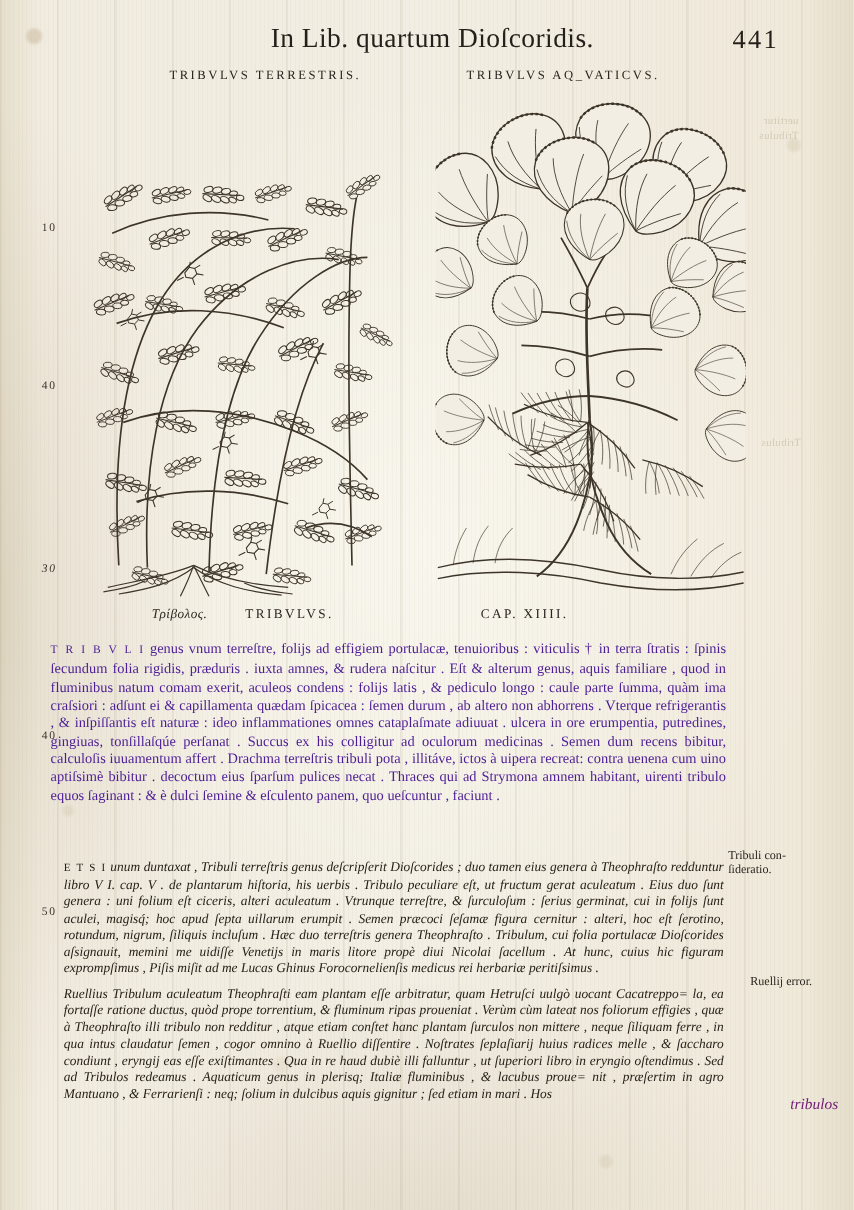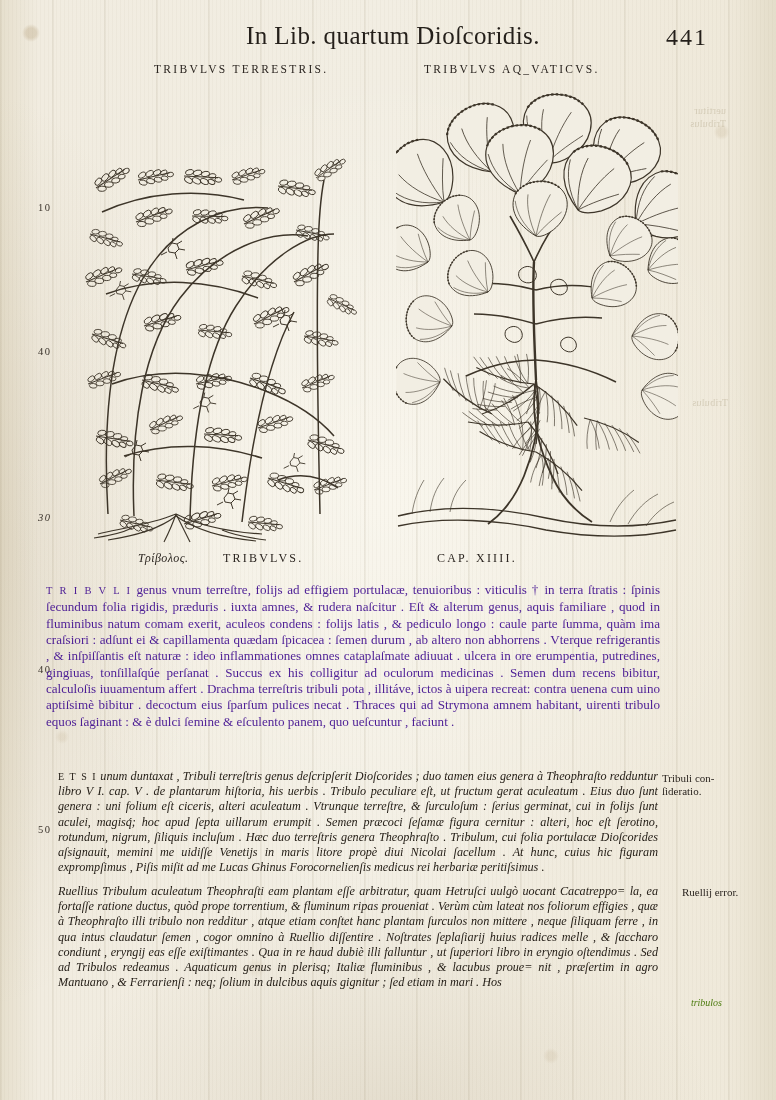--- a/index.html
+++ b/index.html
@@ -97,37 +97,38 @@
   }
   #para-main { top:582px; }
   #para-main .initial-caps { font-size:10.5px; letter-spacing:1.6px; }
 
   .comment-block {
     position:absolute; left:58px; width:600px;
     font-style:italic;
     font-size:12.2px; line-height:15.2px;
     text-align:justify; text-align-last:left;
     color:#262019;
+    margin-top:12px;
   }
   #comm-1 { top:769px; }
   #comm-2 { top:884px; }
   #comm-1 .initial-caps, #comm-2 .initial-caps {
     font-style:normal; font-size:10px; letter-spacing:1.5px;
   }
 
   .marginal {
     position:absolute; left:662px; width:112px;
     font-size:11px; line-height:12.6px; color:#2b2520;
   }
   #marg-1 { top:772px; }
   #marg-2 { top:886px;margin-left:20px; }
 
   #catchword {
     position:absolute; top:997px; left:0; width:722px;
-    text-align:right; font-style:italic; font-size:10px; color:#4d7c0f;
+    text-align:right; font-style:italic; font-size:14px; color:#701a75;padding-left:40px;
   }
 
   
   .woodcut { position:absolute; }
   #fig-left  { left:72px;  top:84px; width:288px; height:460px; }
   #fig-right { left:396px; top:84px; width:282px; height:460px; }
   .woodcut svg { display:block; width:100%; height:100%; }
 </style>
 </head>
 <body>

